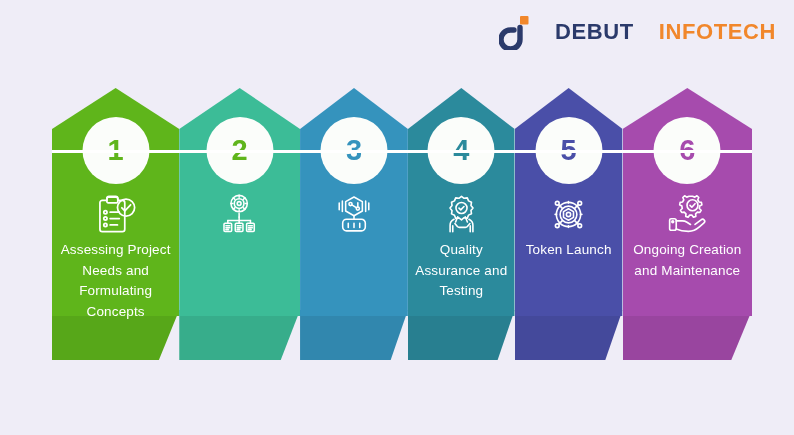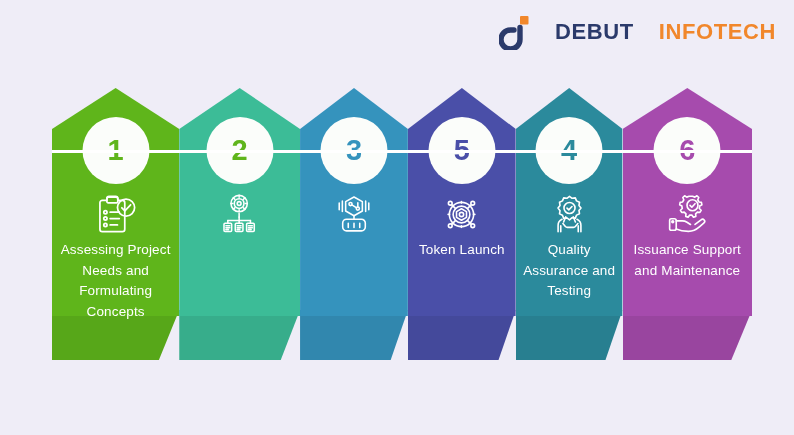--- a/index.html
+++ b/index.html
@@ -255,20 +255,41 @@
           <path d="M28.4 10.2v4.8"></path>
           <path d="M10.6 8.2v12M7 10.4v7.6"></path>
           <path d="M37.4 8.2v12M41 10.4v7.6"></path>
           <path d="M24 25v4"></path>
           <path d="M15.4 29h17.2a4.4 4.4 0 0 1 4.4 4.4v4.6a4.4 4.4 0 0 1-4.4 4.4H15.4A4.4 4.4 0 0 1 11 38v-4.6A4.4 4.4 0 0 1 15.4 29z"></path>
           <path d="M17.4 33.6v5M24 33.6v5M30.6 33.6v5"></path>
         </svg>
       </div>
     </div>
 
+    <div class="step" style="flex:0.99">
+      <div class="chev" style="background: rgb(43, 138, 156);"></div>
+      <div class="tail" style="background: rgb(43, 138, 156);"></div>
+      <div class="badge">
+        <span class="badge-num" style="color: rgb(43, 138, 156);">4</span>
+      </div>
+      <div class="icon-wrap">
+        <svg viewBox="0 0 48 46" width="43" height="41" fill="none" stroke="#ffffff" stroke-width="1.8" stroke-linecap="round" stroke-linejoin="round">
+          <path d="M24 2.6l2.9 2.2 3.6-.5 1.4 3.4 3.3 1.6-.6 3.6 2.3 2.8-2.3 2.8.6 3.6-3.3 1.6-1.4 3.4-3.6-.5L24 29l-2.9-2.2-3.6.5-1.4-3.4-3.3-1.6.6-3.6L11.1 15.7l2.3-2.8-.6-3.6 3.3-1.6 1.4-3.4 3.6.5z"></path>
+          <circle cx="24" cy="15.7" r="6.2"></circle>
+          <path d="M21.2 15.8l2 2 3.6-3.8"></path>
+          <path d="M19.8 25.6l-2.4 5.8M28.2 25.6l2.4 5.8"></path>
+          <path d="M15.6 28.4c-2.6 1.2-4.4 3.6-4.4 6.6v7.4"></path>
+          <path d="M32.4 28.4c2.6 1.2 4.4 3.6 4.4 6.6v7.4"></path>
+          <path d="M16.6 33.2l2.8 3.2a3 3 0 0 0 2.2 1h6.8a3 3 0 0 0 2.2-1l2.8-3.2"></path>
+          <path d="M14.2 42.4v-6.6M33.8 42.4v-6.6"></path>
+        </svg>
+      </div>
+      <div class="caption">Quality Assurance and Testing</div>
+    </div>
+
     <div class="step" style="flex:1.0">
       <div class="chev" style="background: rgb(74, 79, 168);"></div>
       <div class="tail" style="background: rgb(74, 79, 168);"></div>
       <div class="badge">
         <span class="badge-num" style="color: rgb(74, 79, 168);">5</span>
       </div>
       <div class="icon-wrap">
         <svg viewBox="0 0 48 46" width="43" height="41" fill="none" stroke="#ffffff" stroke-width="1.8" stroke-linecap="round" stroke-linejoin="round">
           <circle cx="24" cy="23" r="13.6"></circle>
           <circle cx="24" cy="23" r="9.4"></circle>
@@ -278,55 +299,34 @@
           <circle cx="36.6" cy="10.4" r="2.1"></circle>
           <circle cx="11.4" cy="35.6" r="2.1"></circle>
           <circle cx="36.6" cy="35.6" r="2.1"></circle>
           <path d="M12.9 11.9l4.2 4.2M35.1 11.9l-4.2 4.2M12.9 34.1l4.2-4.2M35.1 34.1l-4.2-4.2"></path>
           <path d="M9 22.9h1.6M37.4 22.9H39M23.9 8.6v1.6M23.9 35.8v1.6"></path>
         </svg>
       </div>
       <div class="caption">Token Launch</div>
     </div>
 
-    <div class="step" style="flex:0.99">
-      <div class="chev" style="background: rgb(43, 138, 156);"></div>
-      <div class="tail" style="background: rgb(43, 138, 156);"></div>
-      <div class="badge">
-        <span class="badge-num" style="color: rgb(43, 138, 156);">4</span>
-      </div>
-      <div class="icon-wrap">
-        <svg viewBox="0 0 48 46" width="43" height="41" fill="none" stroke="#ffffff" stroke-width="1.8" stroke-linecap="round" stroke-linejoin="round">
-          <path d="M24 2.6l2.9 2.2 3.6-.5 1.4 3.4 3.3 1.6-.6 3.6 2.3 2.8-2.3 2.8.6 3.6-3.3 1.6-1.4 3.4-3.6-.5L24 29l-2.9-2.2-3.6.5-1.4-3.4-3.3-1.6.6-3.6L11.1 15.7l2.3-2.8-.6-3.6 3.3-1.6 1.4-3.4 3.6.5z"></path>
-          <circle cx="24" cy="15.7" r="6.2"></circle>
-          <path d="M21.2 15.8l2 2 3.6-3.8"></path>
-          <path d="M19.8 25.6l-2.4 5.8M28.2 25.6l2.4 5.8"></path>
-          <path d="M15.6 28.4c-2.6 1.2-4.4 3.6-4.4 6.6v7.4"></path>
-          <path d="M32.4 28.4c2.6 1.2 4.4 3.6 4.4 6.6v7.4"></path>
-          <path d="M16.6 33.2l2.8 3.2a3 3 0 0 0 2.2 1h6.8a3 3 0 0 0 2.2-1l2.8-3.2"></path>
-          <path d="M14.2 42.4v-6.6M33.8 42.4v-6.6"></path>
-        </svg>
-      </div>
-      <div class="caption">Quality Assurance and Testing</div>
-    </div>
-
     <div class="step" style="flex:1.2">
       <div class="chev" style="background: rgb(166, 75, 173);"></div>
       <div class="tail" style="background: rgb(166, 75, 173);"></div>
       <div class="badge">
         <span class="badge-num" style="color: rgb(166, 75, 173);">6</span>
       </div>
       <div class="icon-wrap">
         <svg viewBox="0 0 48 46" width="44" height="42" fill="none" stroke="#ffffff" stroke-width="1.8" stroke-linecap="round" stroke-linejoin="round">
           <path d="M30 3.6l2.6.9 2.3-1.5 2 1.9-1.1 2.5 1.3 2.4 2.7.4.5 2.7-2.4 1.4-.4 2.7 2 1.9-1.4 2.4-2.7-.3-2 1.9.3 2.7-2.6.9-1.6-2.2h-2.7l-1.6 2.2-2.6-.9.3-2.7-2-1.9-2.7.3-1.4-2.4 2-1.9-.4-2.7-2.4-1.4.5-2.7 2.7-.4 1.3-2.4-1.1-2.5 2-1.9 2.3 1.5 2.6-.9z"></path>
           <circle cx="30" cy="13.4" r="6"></circle>
           <path d="M27.3 13.5l2 2.1 3.5-3.9"></path>
           <path d="M6.6 28.2h3.6a2 2 0 0 1 2 2v8.6a2 2 0 0 1-2 2H6.6a1.6 1.6 0 0 1-1.6-1.6v-9.4a1.6 1.6 0 0 1 1.6-1.6z"></path>
           <circle cx="8.4" cy="31.4" r="1"></circle>
           <path d="M12.2 30.6h6.6c2 0 3.6.5 5.2 1.5l3.8 2.4"></path>
           <path d="M12.2 39.4c4.4 2.1 8.6 2.6 13.4 2.6 4.6 0 8.6-1.8 12-4.8l5-4.4c1-.9 1-2.3.2-3.2-.9-1-2.4-1-3.4-.2l-6.6 5"></path>
         </svg>
       </div>
-      <div class="caption">Issuance Support and Maintenance</div>
+      <div class="caption">Ongoing Creation and Maintenance</div>
     </div>
 
   </div>
 </div>
 
 </body></html>

